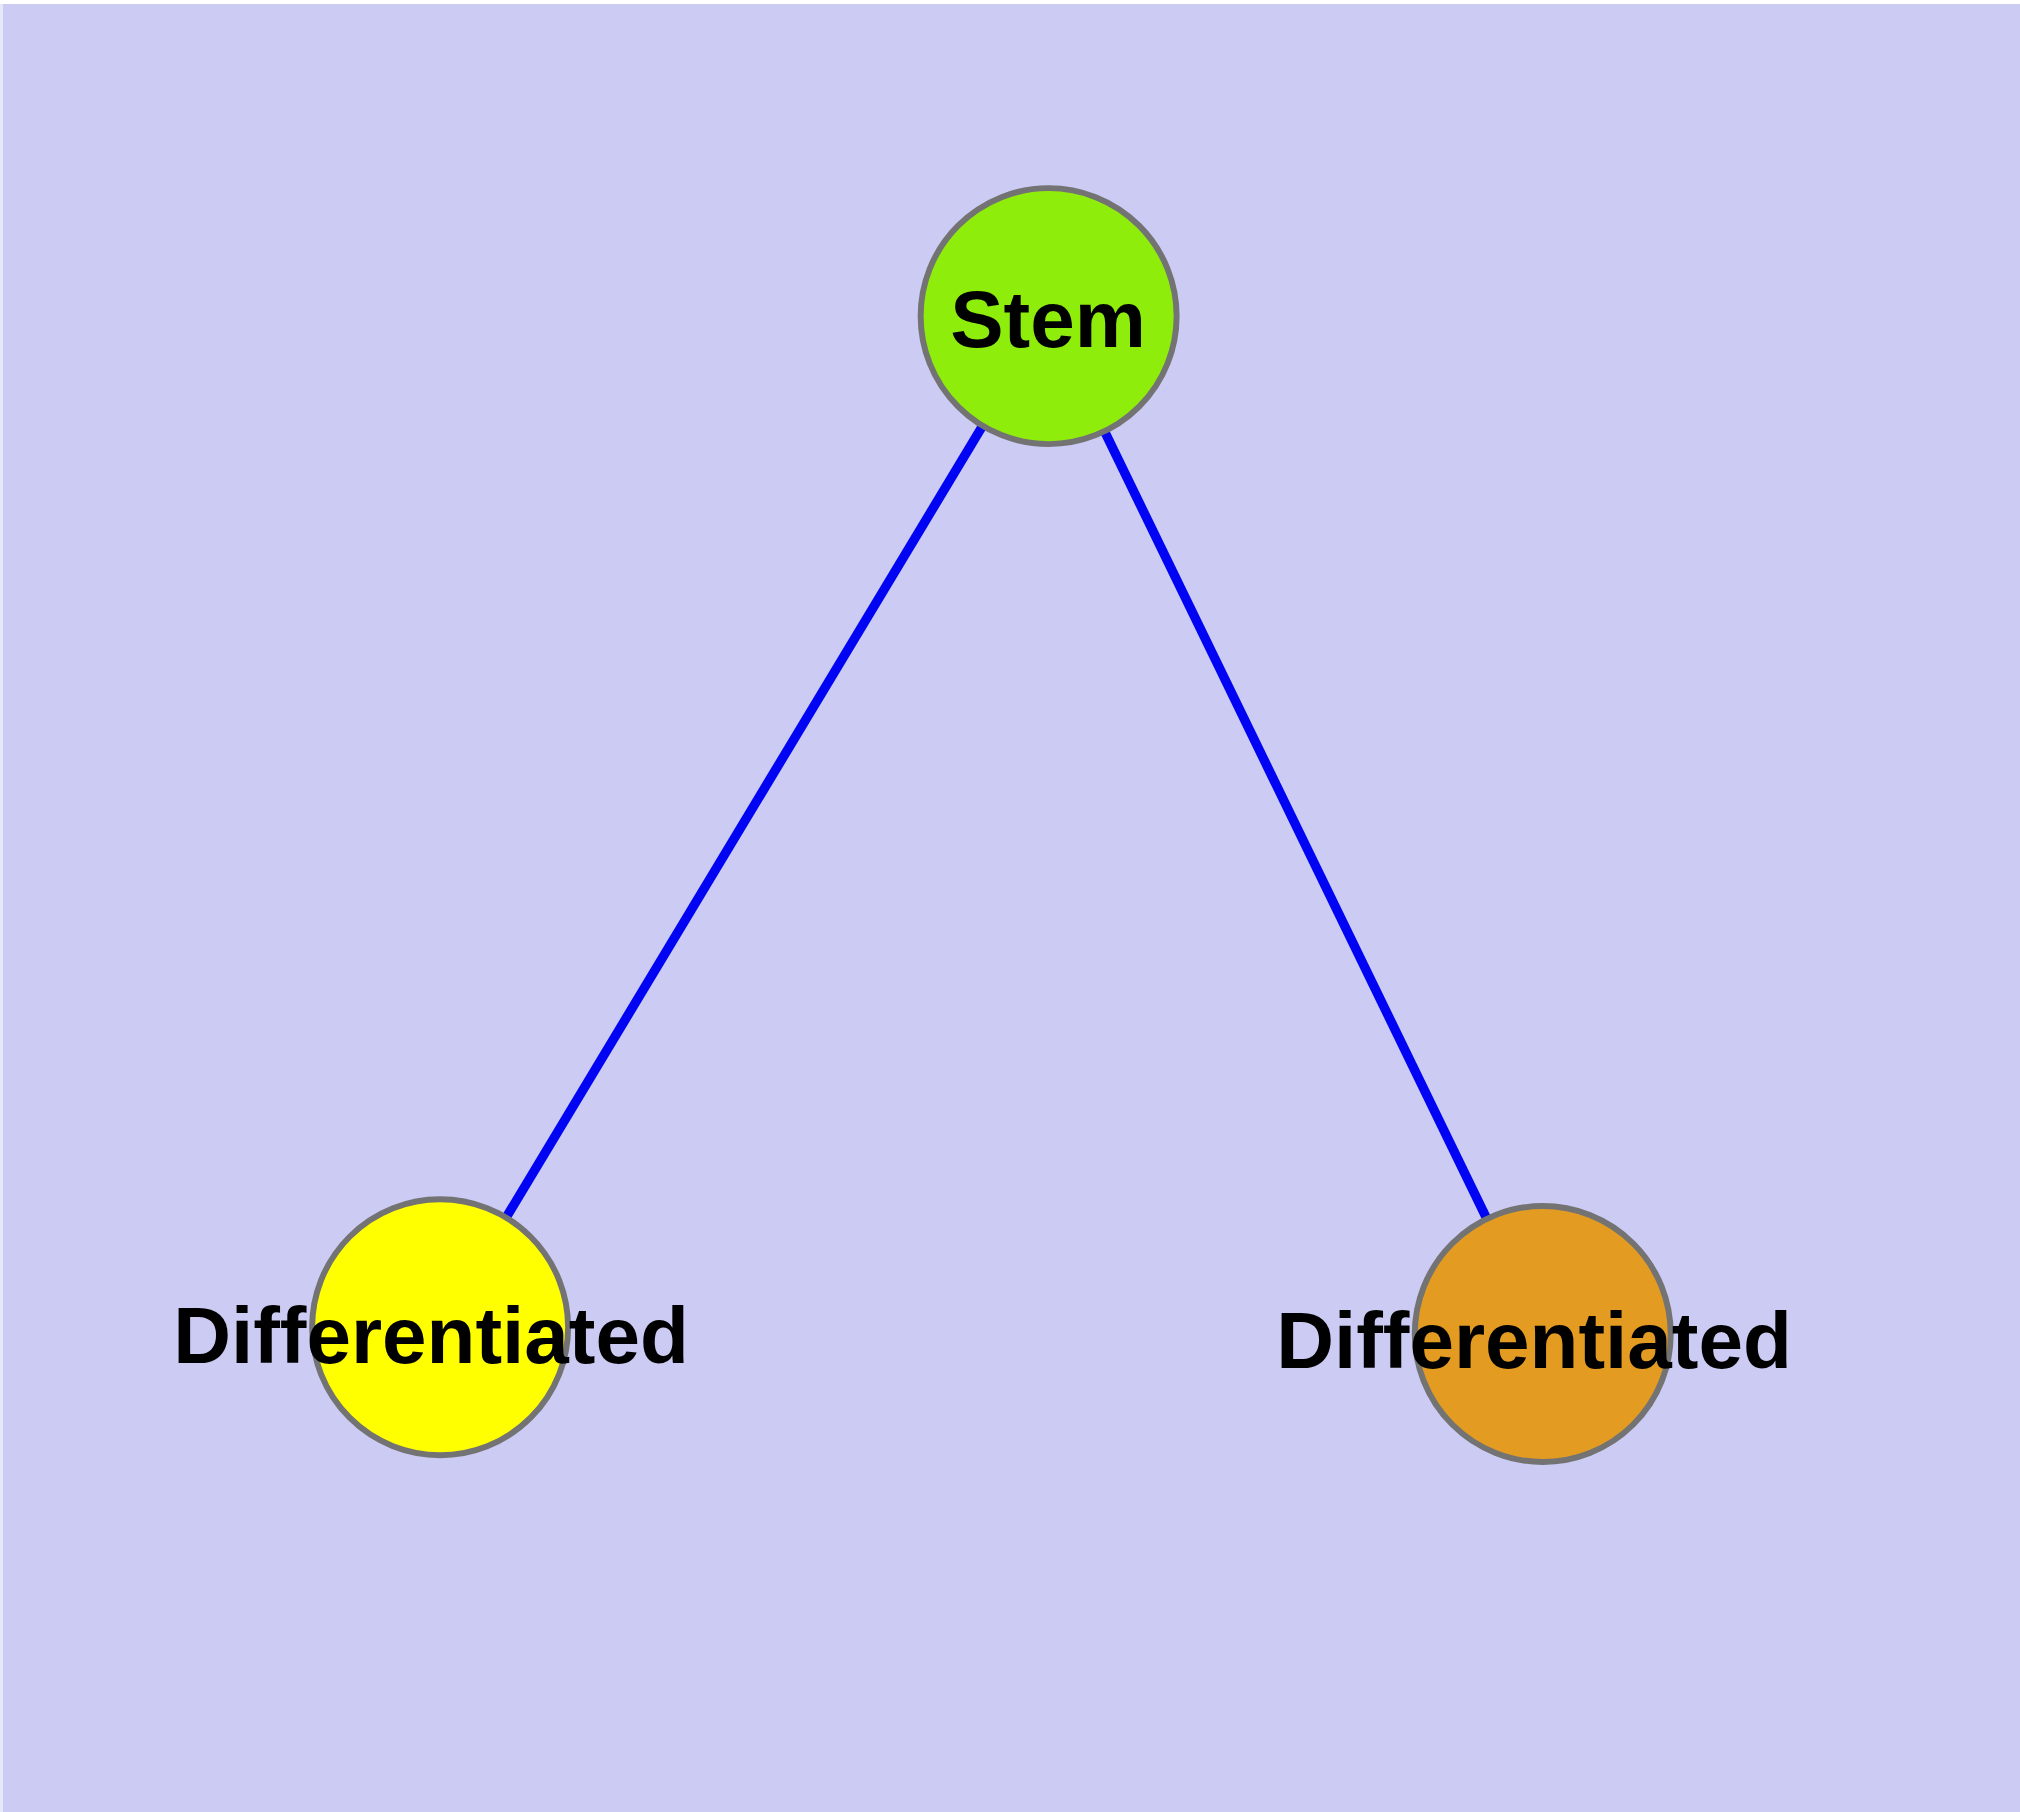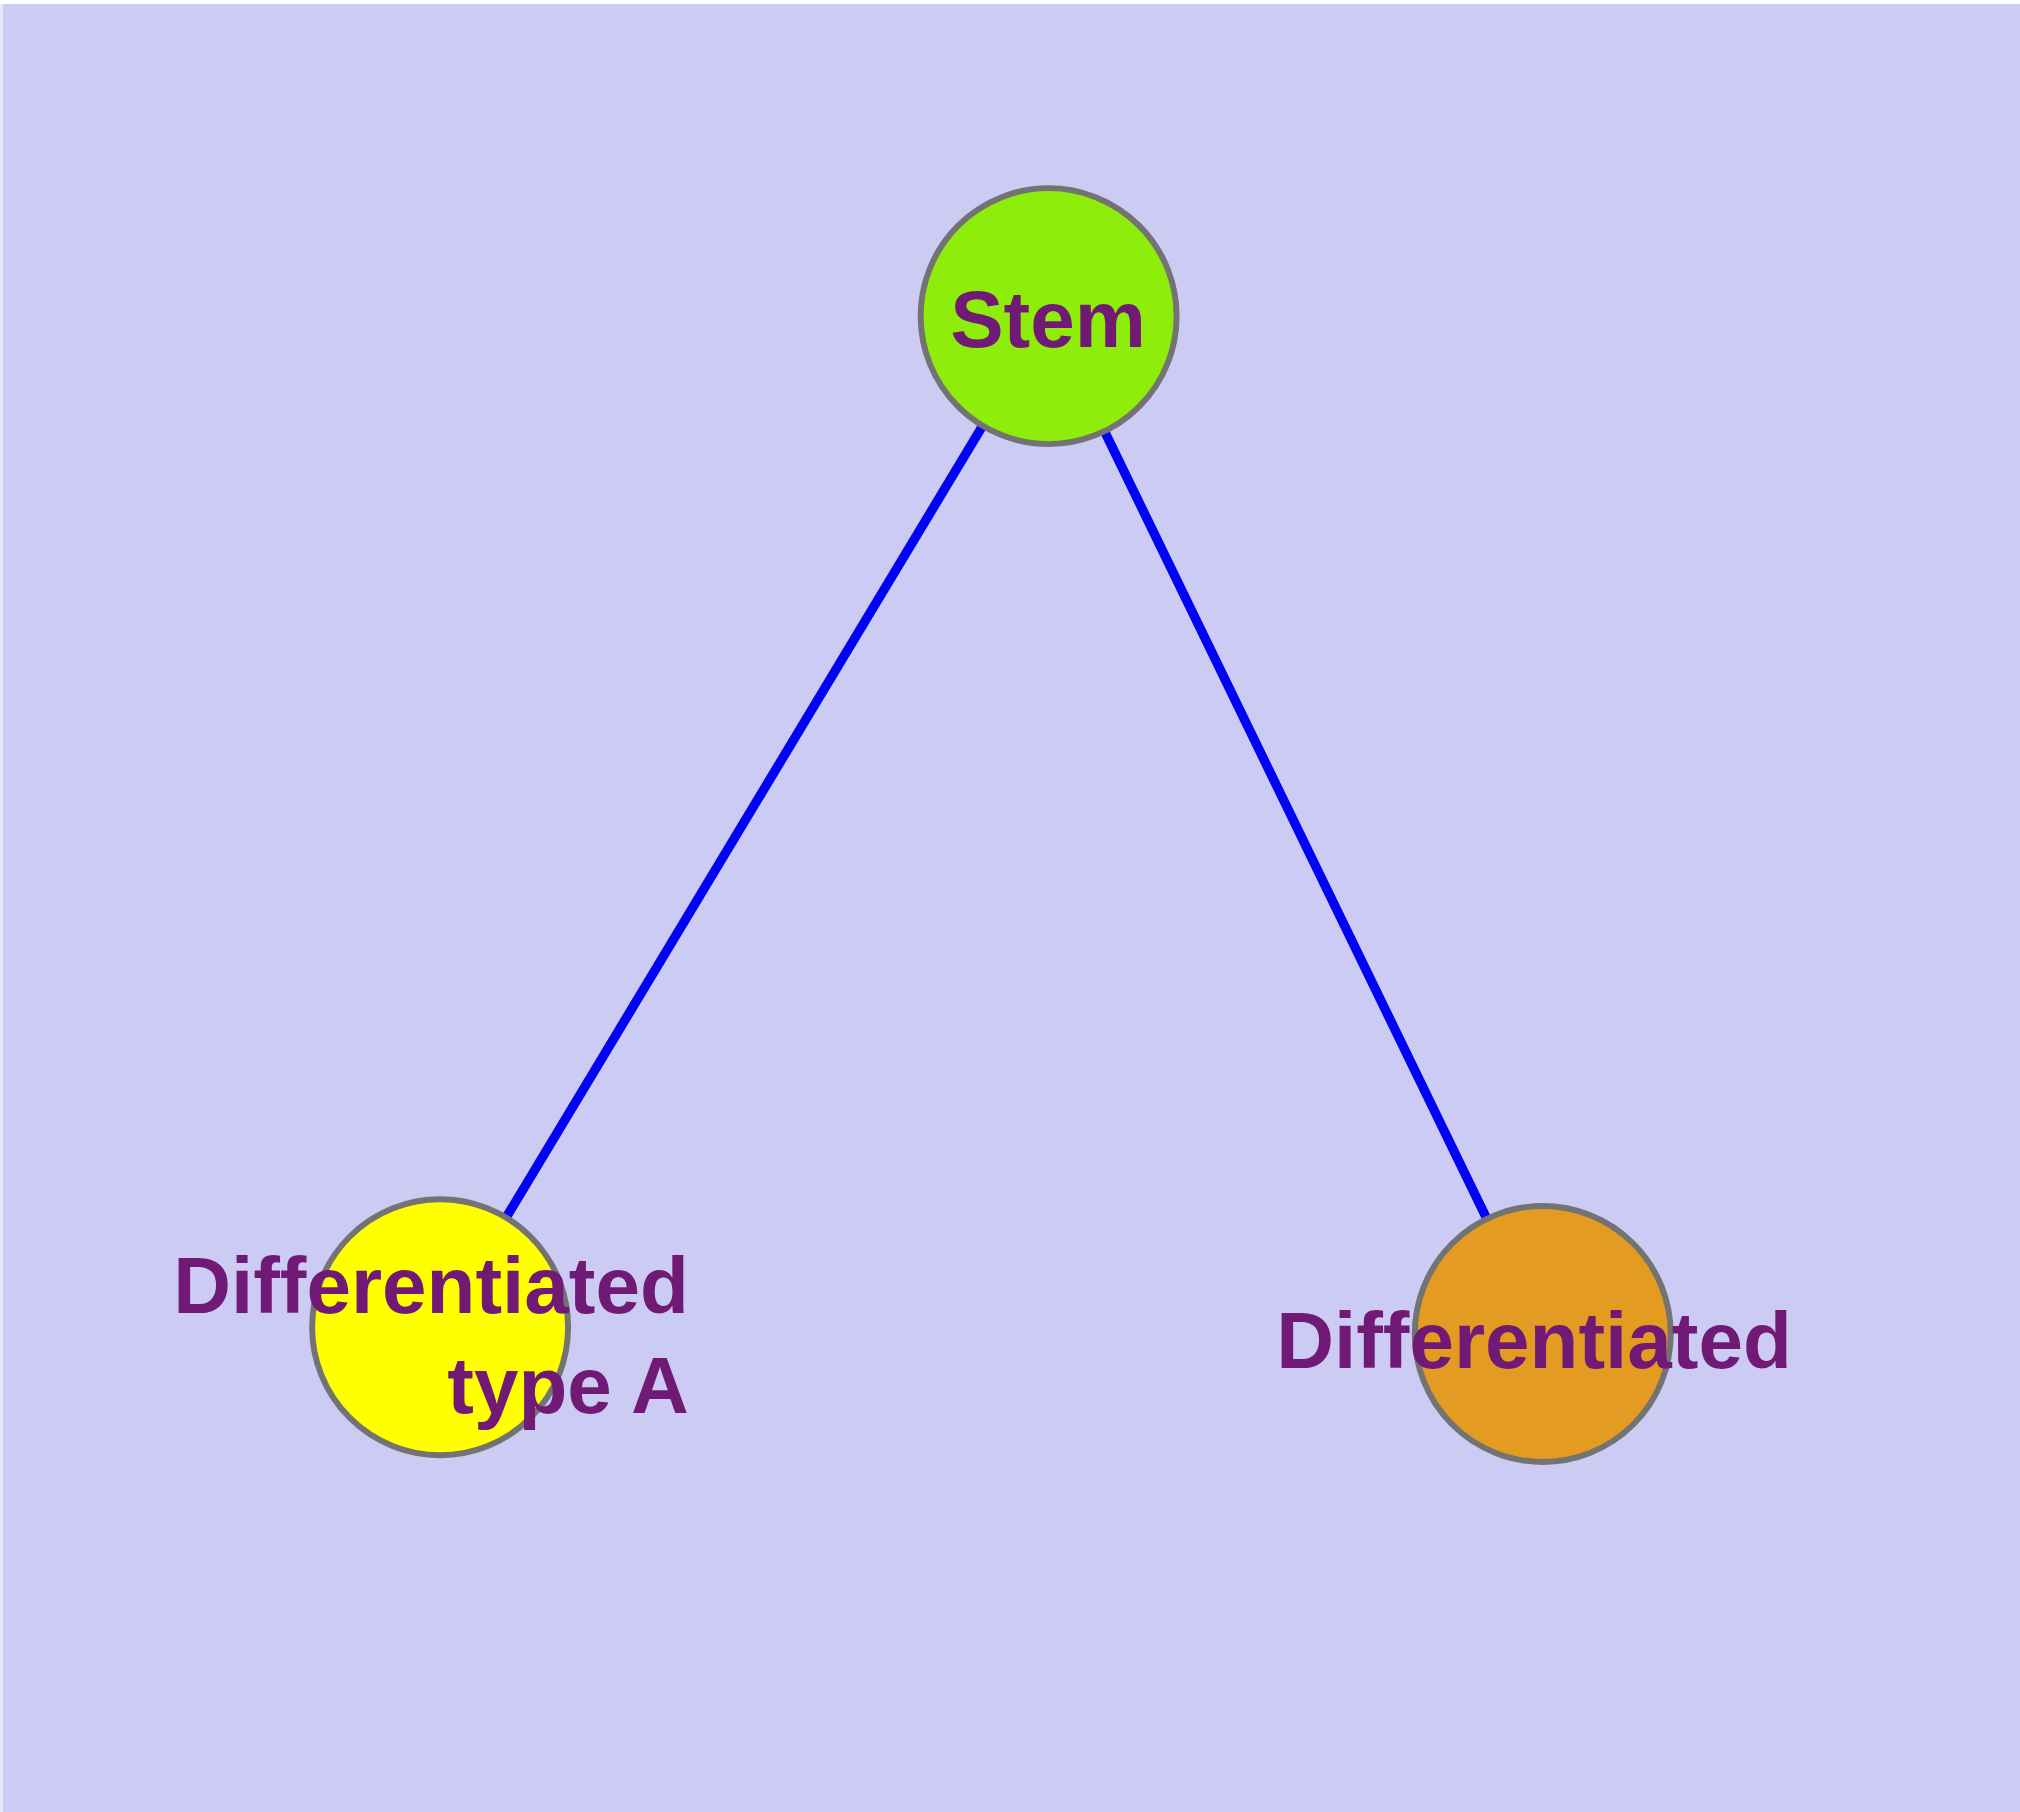--- a/index.html
+++ b/index.html
@@ -33,25 +33,25 @@
   svg.diagram line.edge {
     stroke-width: 11px;
   }
   svg.diagram circle.node {
     stroke: #737373;
     stroke-width: 7px;
   }
   .label {
     position: absolute;
     transform: translate(-50%, -50%);
-    color: #701a75;
+    color: #000000;
     font-weight: bold;
     font-size: 80px;
     line-height: 100px;
-    text-align: right;
+    text-align: left;
     white-space: nowrap;
     letter-spacing: 0px;
   }
 </style>
 </head>
 <body>
 
 <div class="strip-top"></div>
 <div class="strip-left"></div>
 
@@ -62,19 +62,18 @@
   <circle class="node" cx="519" cy="1566" r="151" fill="#ffff00"></circle>
   <circle class="node" cx="1820" cy="1574" r="151" fill="#e39c21"></circle>
 </svg>
 
 <div class="label" style="left:1048px; top:320px;">
   <span>Stem</span>
 </div>
 
 <div class="label" style="left:431px; top:1336px;">
   <div>Differentiated</div>
-  <div>type A</div>
 </div>
 
 <div class="label" style="left:1534px; top:1341px;">
   <div>Differentiated</div>
 </div>
 
 
 </body></html>

